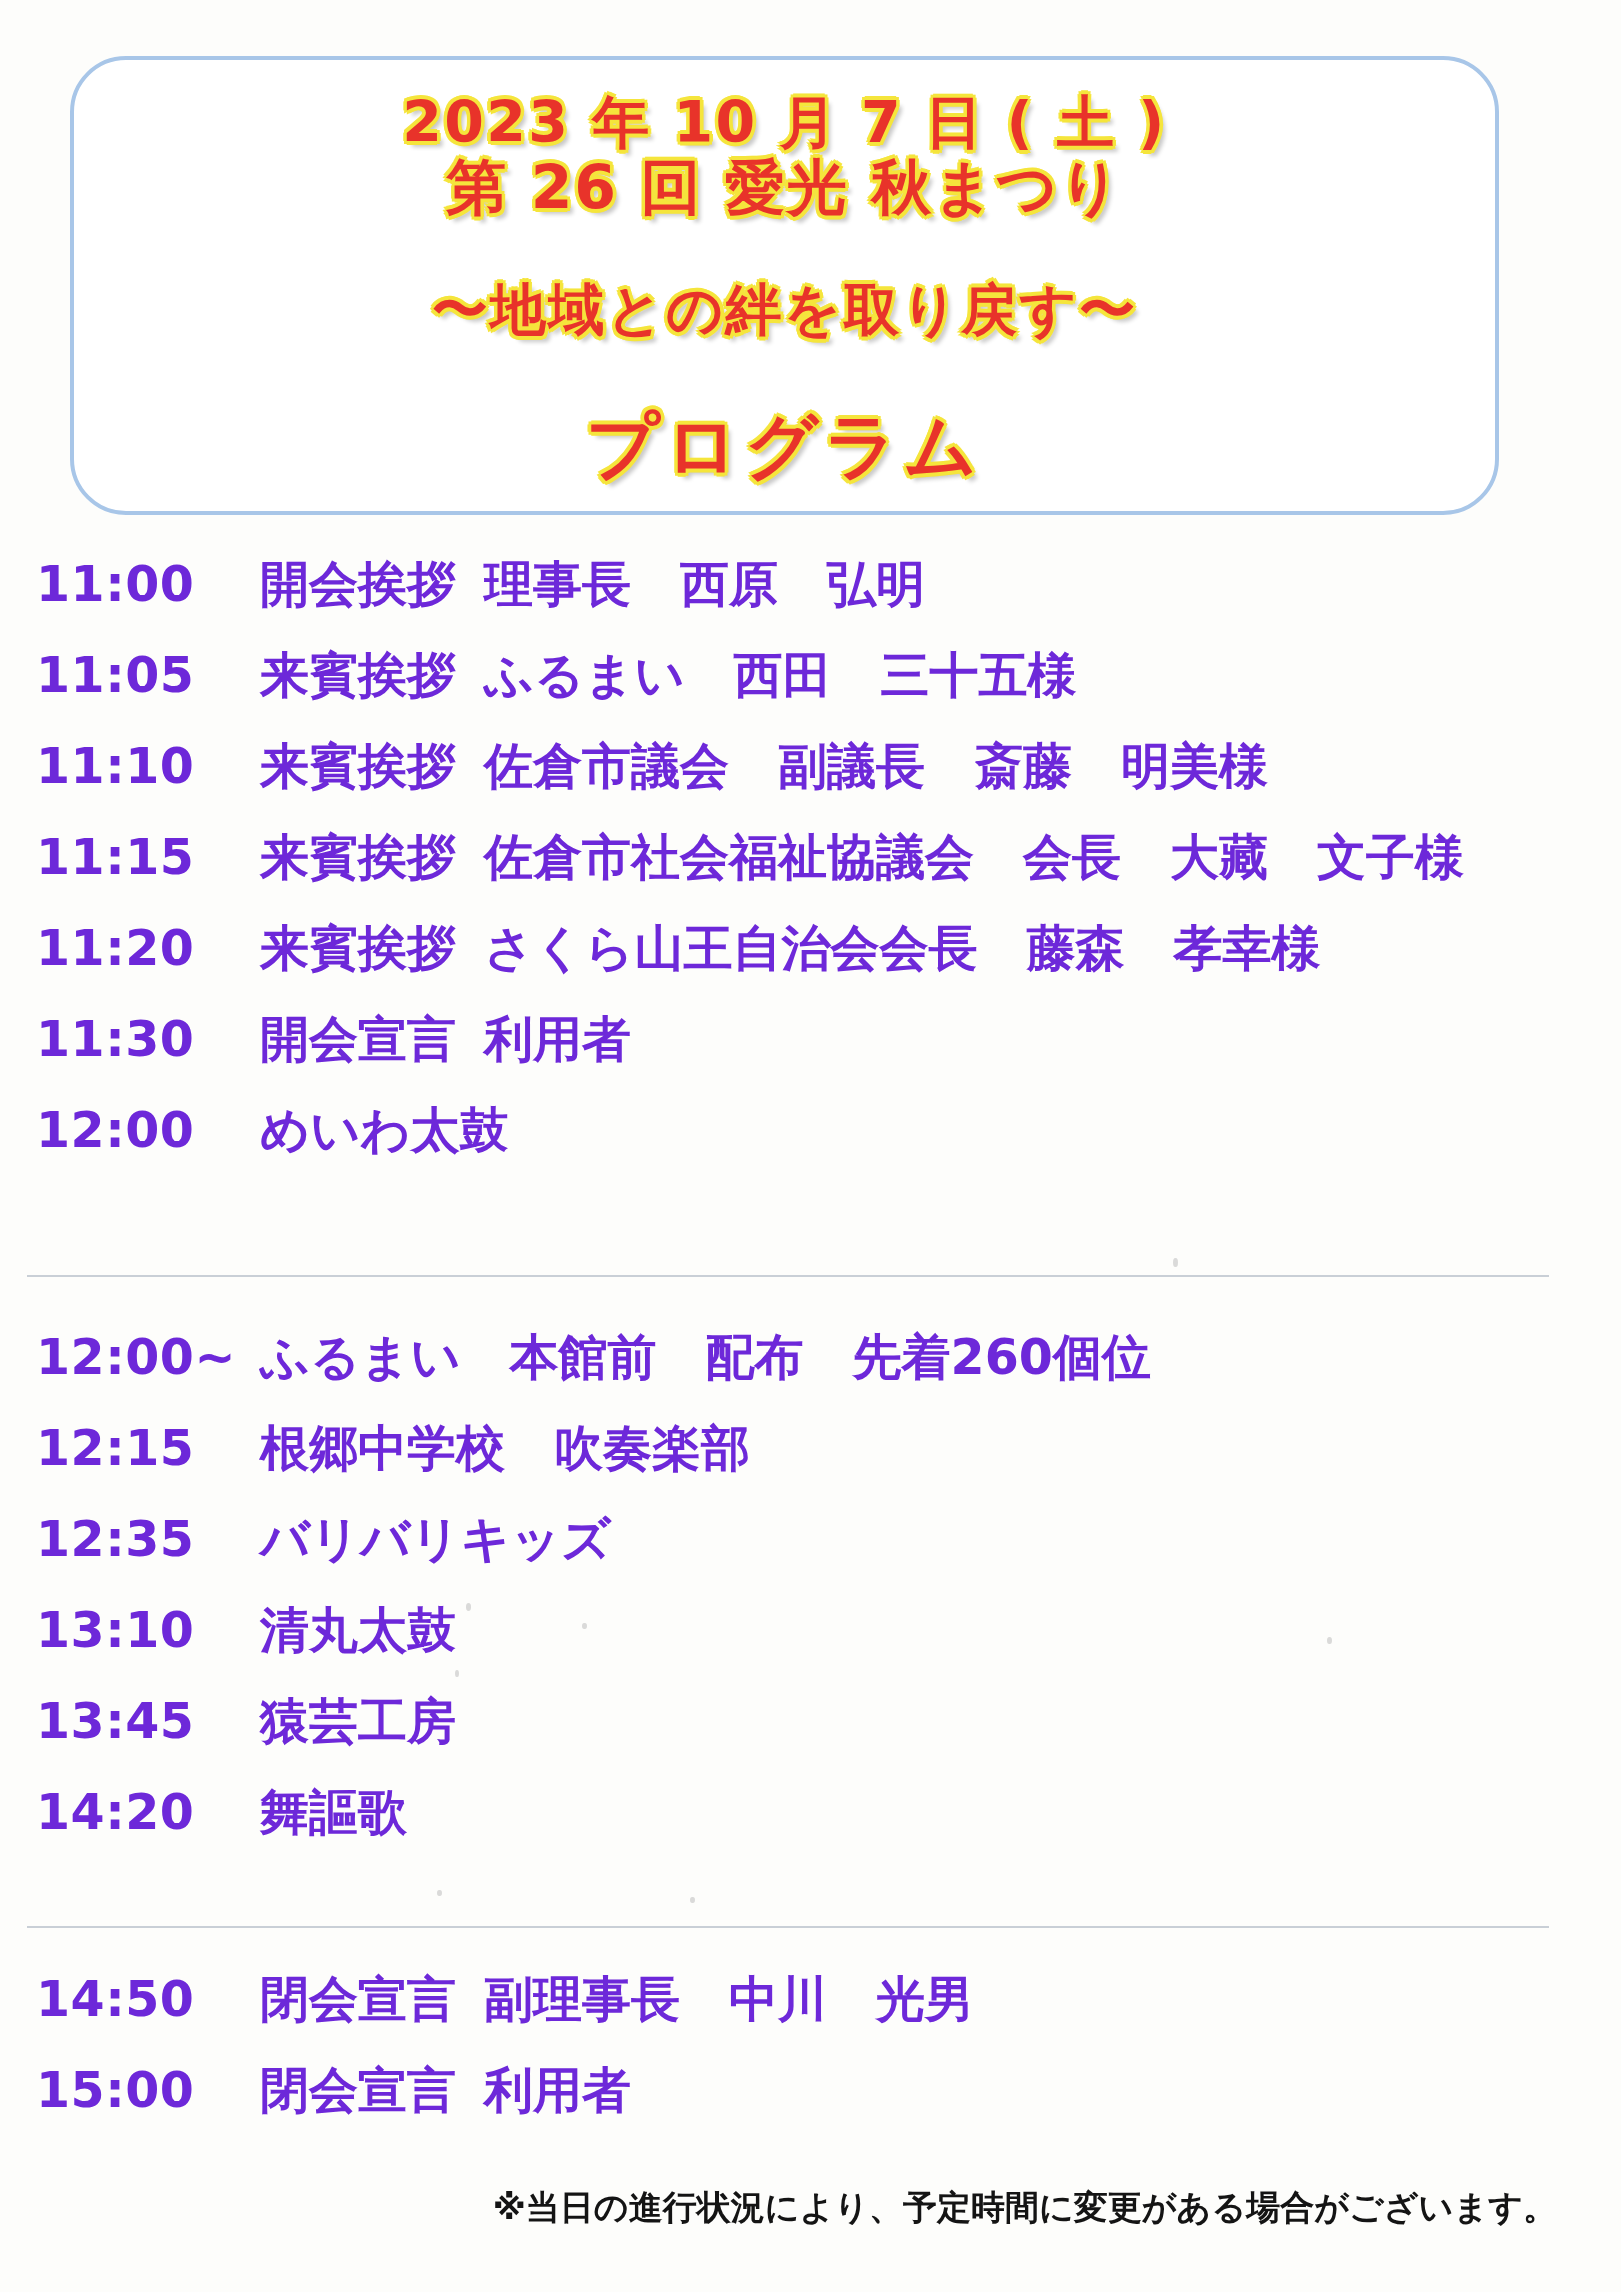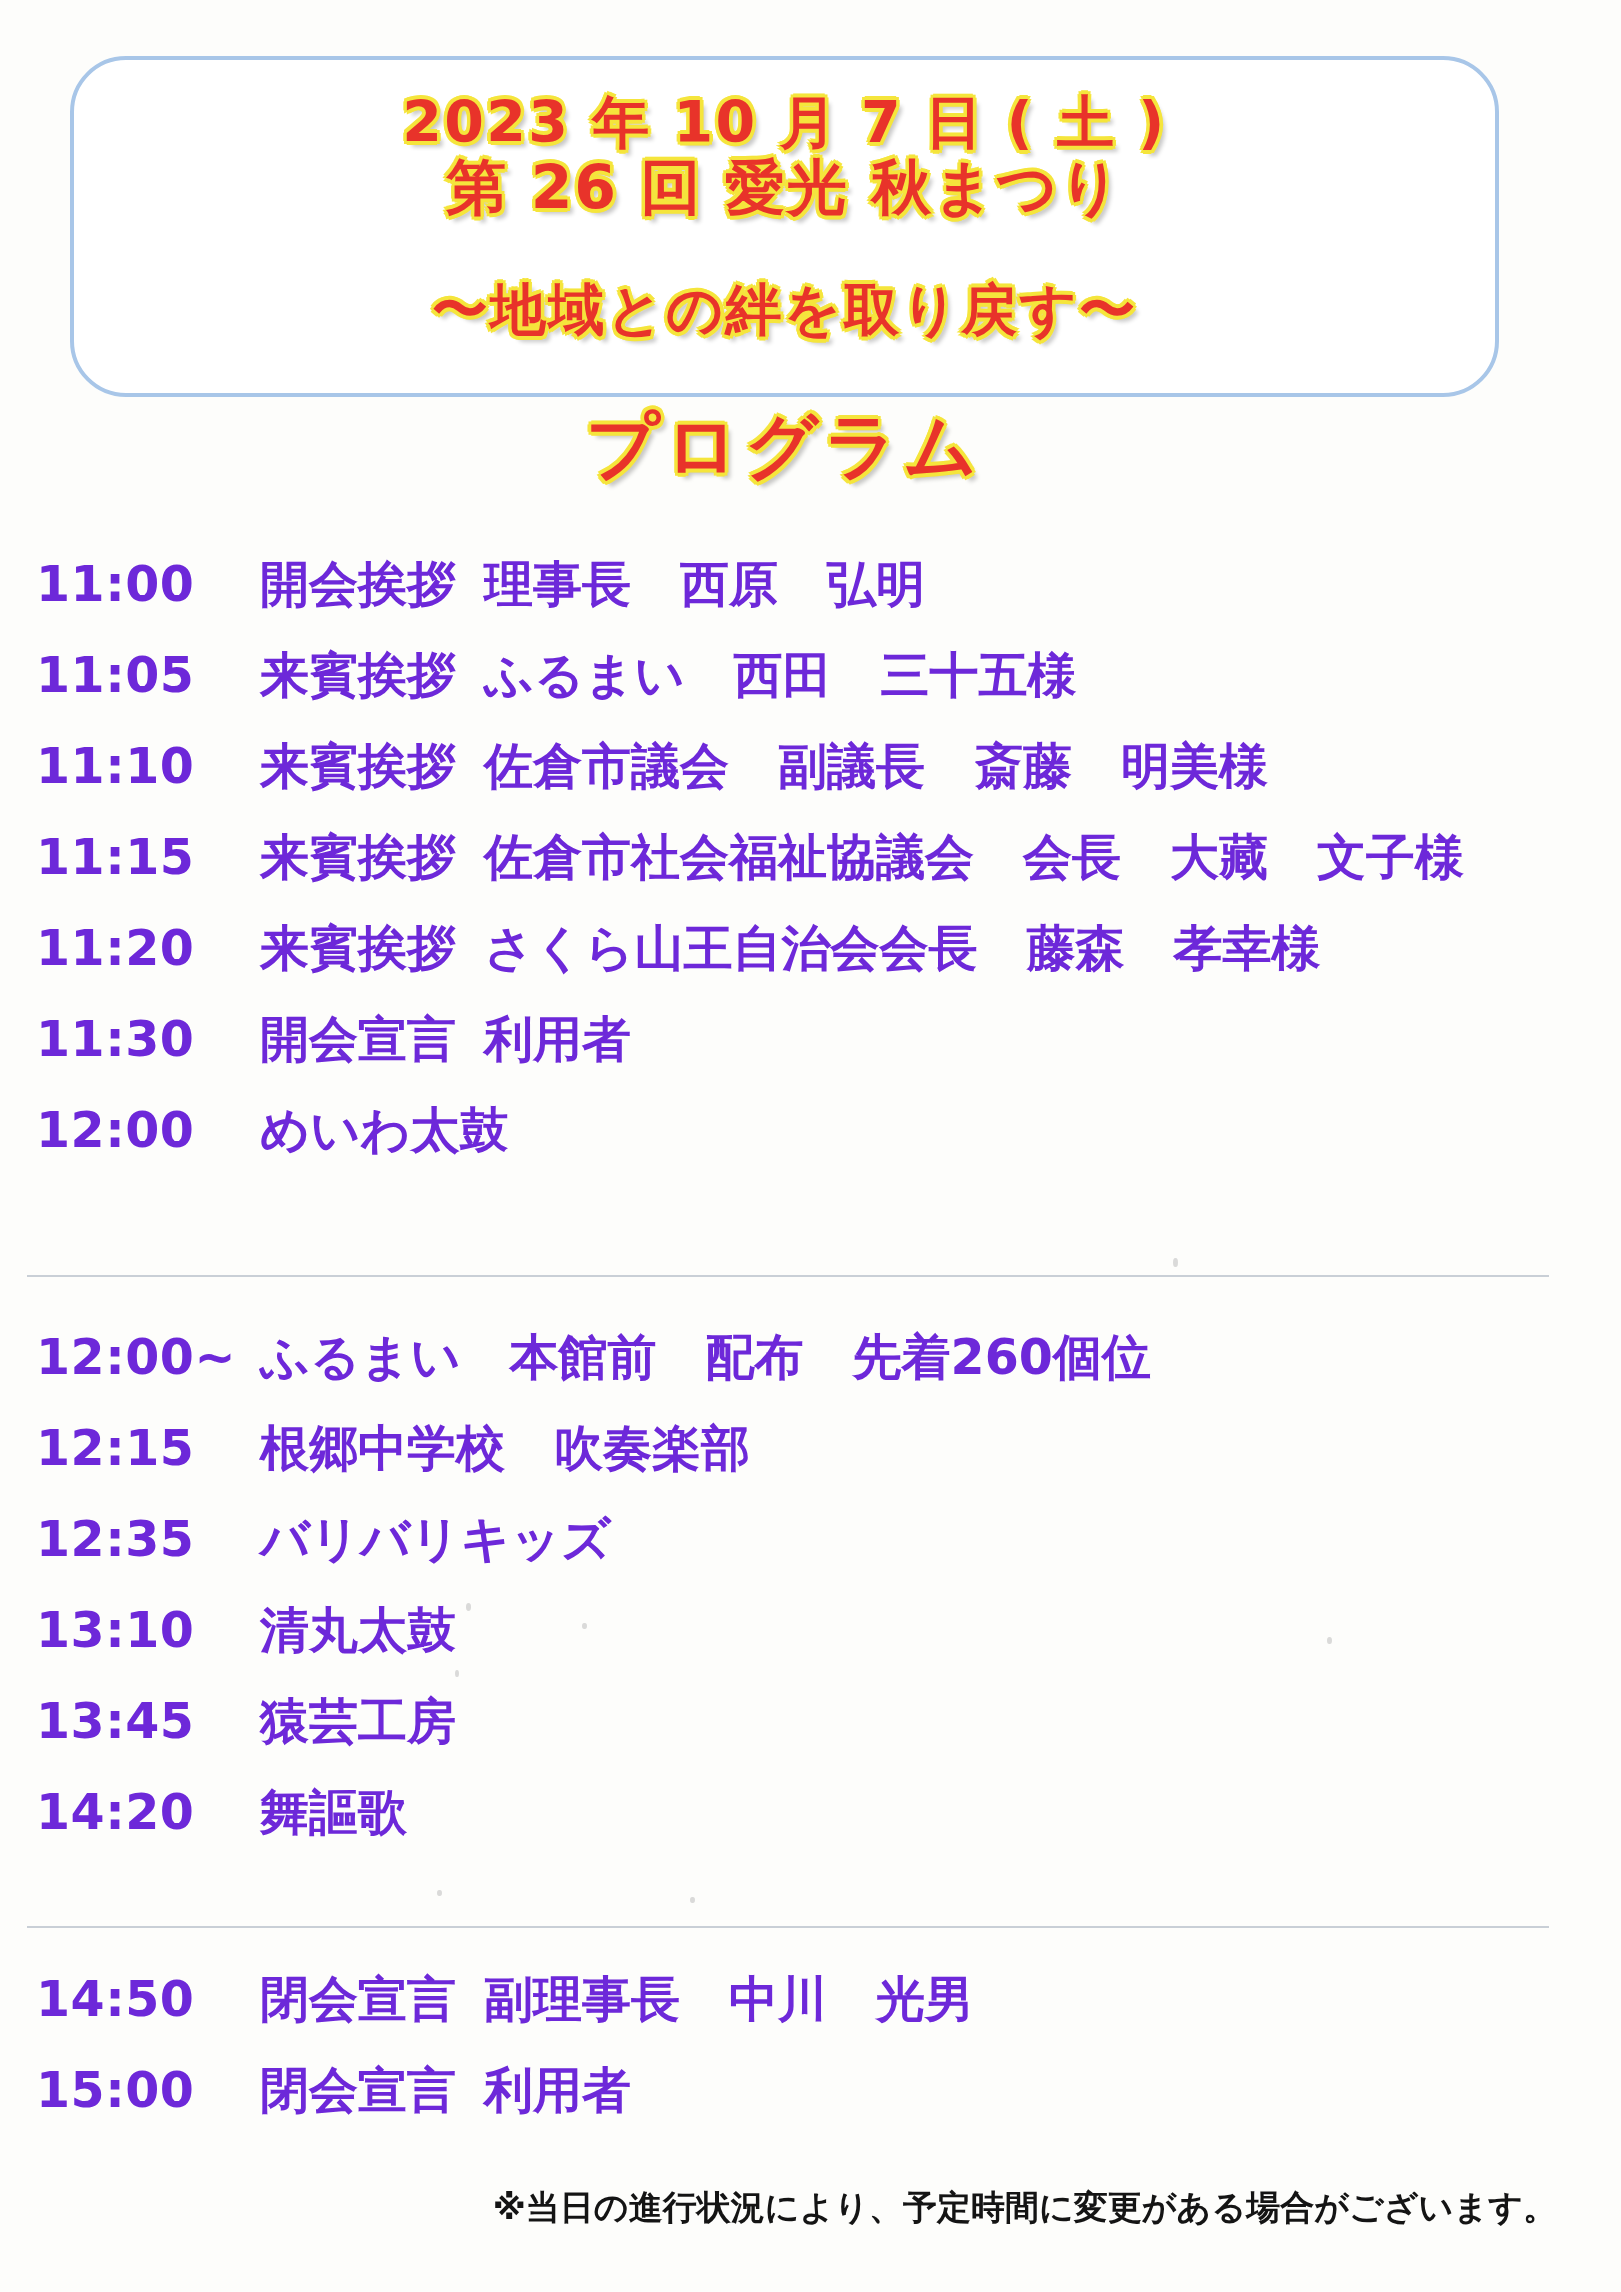--- a/index.html
+++ b/index.html
@@ -21,21 +21,21 @@
     inset: 0;
     background: #fdfdfb;
   }
 
   
   .header-box {
     position: absolute;
     left: 70px;
     top: 56px;
     width: 1429px;
-    height: 341px;
+    height: 459px;
     border: 4.5px solid #a8c6e8;
     border-radius: 56px;
     box-sizing: border-box;
     background: #ffffff;
   }
 
   .hdr-line {
     text-align: center;
     font-weight: bold;
     color: #e8332a;

